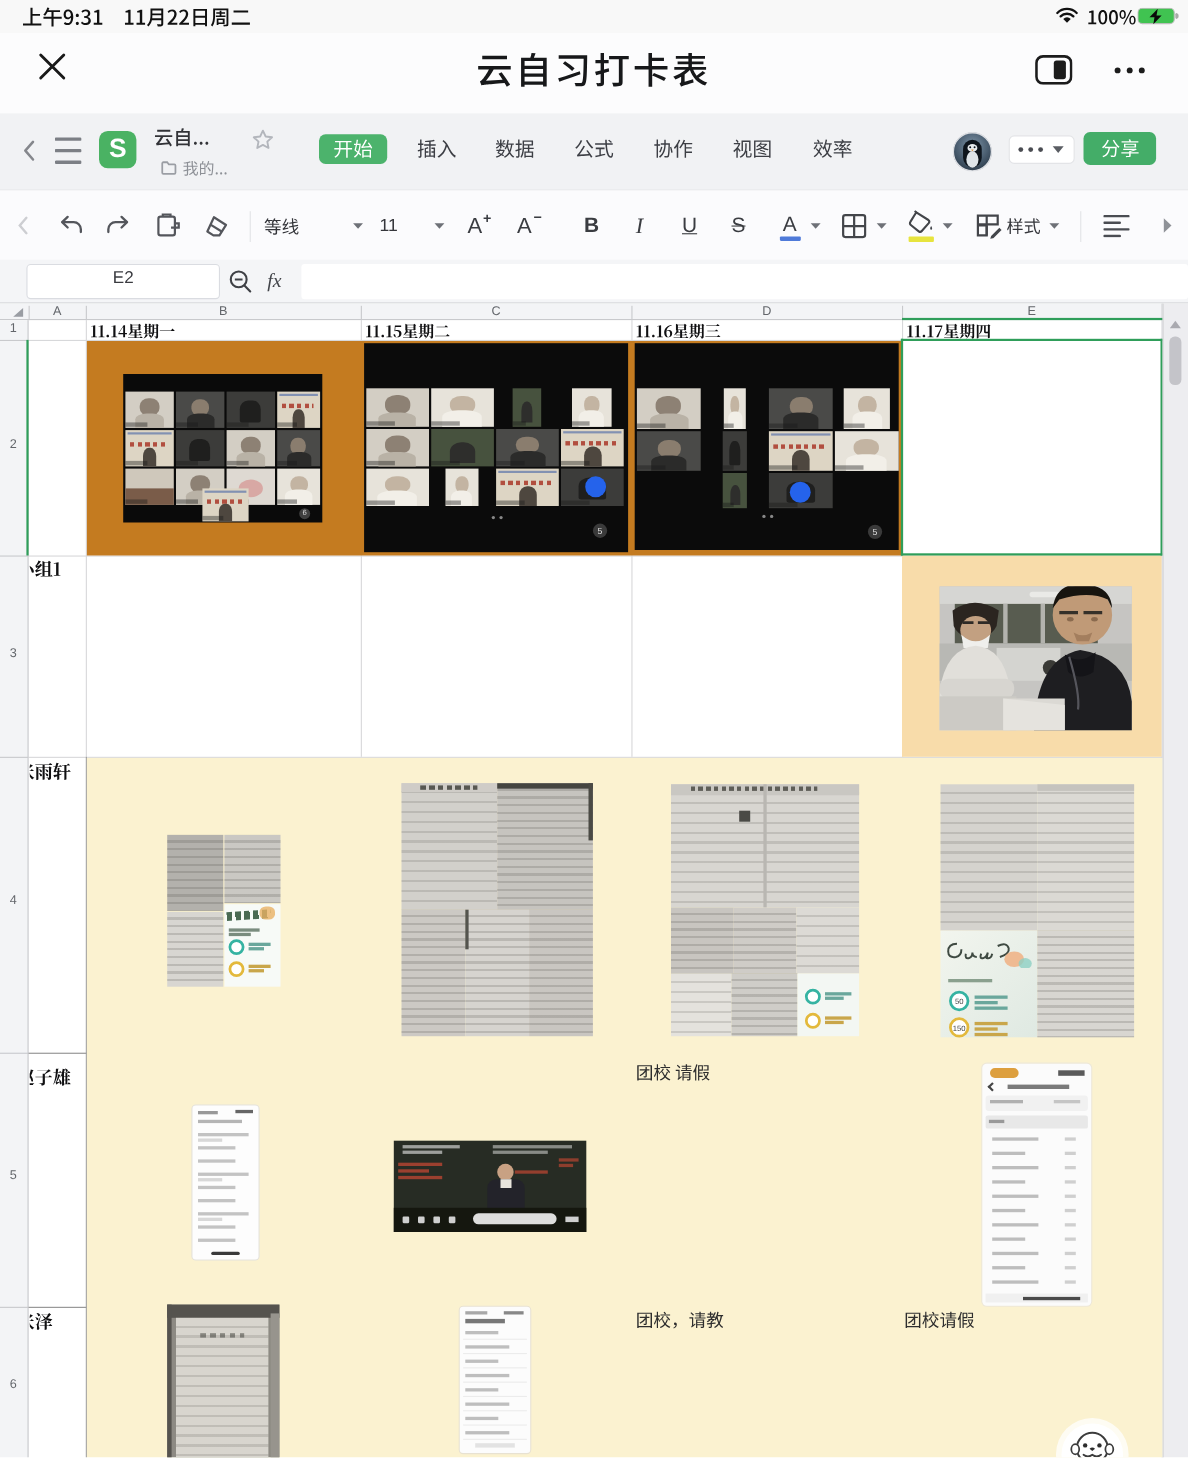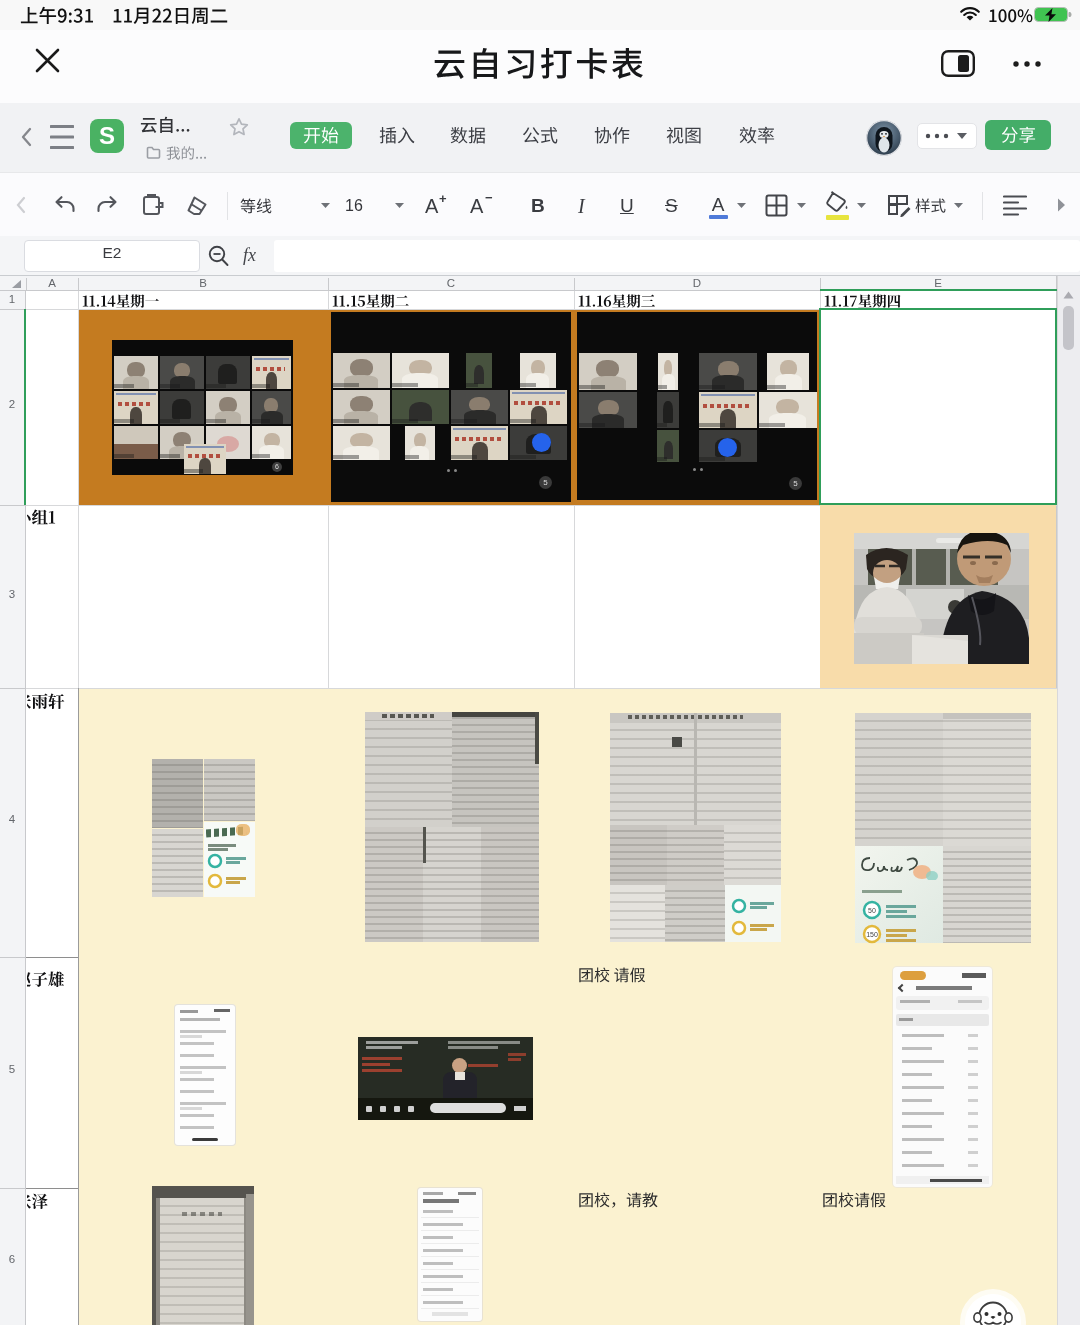--- a/index.html
+++ b/index.html
@@ -137,21 +137,21 @@
 <path d="M8.5 3.5 l11 7 -6 9.5 h-5.5 l-5.5 -3.5 Z" fill="none" stroke="#54565c" stroke-width="2" stroke-linejoin="round"></path>
 <path d="M5 10 l10.5 6.5" stroke="#54565c" stroke-width="2"></path>
   </svg>
 <div style="position:absolute;left:227px;top:192px;width:1px;height:28px;background:#e2e3e6"></div>
 <svg style="position:absolute;left:240px;top:196px;overflow:visible" width="32" height="21" viewBox="0 -16 32 21">
     <path d="M9.2 -13.5C8.8 -12.2 7.9 -10.9 6.9 -10.0L7.4 -9.8V-8.7H2.4V-7.7H7.4V-6.2H0.8V-5.2H10.6V-3.8H1.3V-2.7H10.6V-0.2C10.6 0.1 10.6 0.1 10.3 0.1C10.0 0.2 9.0 0.2 8.0 0.1C8.1 0.4 8.3 0.9 8.4 1.3C9.7 1.3 10.6 1.2 11.2 1.1C11.7 0.9 11.9 0.6 11.9 -0.1V-2.7H14.9V-3.8H11.9V-5.2H15.3V-6.2H8.6V-7.7H13.8V-8.7H8.6V-9.8H8.3C8.7 -10.2 9.0 -10.6 9.3 -11.1H10.4C10.9 -10.4 11.4 -9.7 11.6 -9.2L12.6 -9.6C12.4 -10.0 12.1 -10.6 11.7 -11.1H15.1V-12.1H9.9C10.1 -12.5 10.3 -12.8 10.4 -13.2ZM3.6 -2.0C4.6 -1.3 5.8 -0.3 6.3 0.4L7.2 -0.3C6.7 -1.1 5.5 -2.0 4.4 -2.7ZM3.0 -13.5C2.4 -12.1 1.5 -10.7 0.5 -9.8C0.8 -9.6 1.3 -9.3 1.5 -9.1C2.1 -9.6 2.6 -10.3 3.1 -11.1H3.7C4.0 -10.4 4.3 -9.7 4.4 -9.2L5.5 -9.6C5.4 -10.0 5.1 -10.6 4.9 -11.1H7.8V-12.1H3.6C3.8 -12.5 4.0 -12.8 4.1 -13.2Z M16.9 -0.9 17.1 0.3C18.6 -0.2 20.5 -0.7 22.4 -1.3L22.2 -2.3C20.2 -1.7 18.2 -1.2 16.9 -0.9ZM27.3 -12.5C28.1 -12.1 29.1 -11.5 29.6 -11.0L30.3 -11.8C29.8 -12.2 28.8 -12.8 28.0 -13.2ZM17.2 -6.8C17.4 -6.9 17.8 -7.0 19.7 -7.2C19.0 -6.2 18.4 -5.4 18.1 -5.1C17.6 -4.5 17.2 -4.1 16.9 -4.0C17.0 -3.7 17.2 -3.2 17.2 -2.9C17.6 -3.1 18.1 -3.3 22.1 -4.1C22.1 -4.3 22.1 -4.8 22.1 -5.1L19.0 -4.5C20.2 -6.0 21.4 -7.7 22.4 -9.5L21.4 -10.1C21.1 -9.5 20.8 -8.9 20.4 -8.3L18.4 -8.1C19.3 -9.5 20.3 -11.2 20.9 -12.9L19.8 -13.4C19.2 -11.5 18.0 -9.4 17.7 -8.9C17.3 -8.4 17.0 -8.0 16.8 -7.9C16.9 -7.6 17.1 -7.0 17.2 -6.8ZM30.2 -5.6C29.6 -4.6 28.7 -3.6 27.6 -2.8C27.4 -3.7 27.2 -4.7 27.0 -5.9L31.1 -6.6L30.9 -7.7L26.9 -6.9C26.8 -7.6 26.7 -8.3 26.7 -9.1L30.6 -9.7L30.4 -10.7L26.6 -10.1C26.5 -11.2 26.5 -12.3 26.5 -13.5H25.3C25.4 -12.3 25.4 -11.1 25.5 -10.0L22.9 -9.6L23.1 -8.5L25.5 -8.9C25.6 -8.1 25.6 -7.4 25.7 -6.7L22.6 -6.2L22.8 -5.1L25.9 -5.6C26.1 -4.3 26.3 -3.1 26.7 -2.1C25.3 -1.2 23.7 -0.5 22.1 0.0C22.4 0.3 22.7 0.7 22.8 1.0C24.4 0.5 25.8 -0.2 27.1 -1.1C27.7 0.4 28.6 1.2 29.7 1.2C30.8 1.2 31.2 0.7 31.4 -1.1C31.1 -1.2 30.8 -1.5 30.5 -1.7C30.4 -0.3 30.3 0.1 29.8 0.1C29.1 0.1 28.5 -0.6 28.0 -1.8C29.3 -2.7 30.4 -3.9 31.2 -5.1Z" fill="#35363b"></path>
   </svg>
 <svg class="abs" style="left:320px;top:202px" width="11" height="7" viewBox="0 0 11 7">
     <path d="M1 1 L5.5 6 L10 1 Z" fill="#6e7177"></path>
   </svg>
-<div style="position:absolute;left:345px;top:197px;width:30px;height:20px;font:16px &quot;Liberation Sans&quot;,sans-serif;color:#35363b">16</div>
+<div style="position:absolute;left:345px;top:197px;width:30px;height:20px;font:16px &quot;Liberation Sans&quot;,sans-serif;color:#35363b">11</div>
 <svg class="abs" style="left:394px;top:202px" width="11" height="7" viewBox="0 0 11 7">
     <path d="M1 1 L5.5 6 L10 1 Z" fill="#6e7177"></path>
   </svg>
 <div style="position:absolute;left:425px;top:195px;width:26px;height:22px;font:20px &quot;Liberation Sans&quot;,sans-serif;color:#3a3c41">A</div>
 <div style="position:absolute;left:439px;top:191px;width:12px;height:12px;font:bold 13px &quot;Liberation Sans&quot;,sans-serif;color:#3a3c41">+</div>
 <div style="position:absolute;left:470px;top:195px;width:26px;height:22px;font:20px &quot;Liberation Sans&quot;,sans-serif;color:#3a3c41">A</div>
 <div style="position:absolute;left:485px;top:190px;width:12px;height:12px;font:bold 13px &quot;Liberation Sans&quot;,sans-serif;color:#3a3c41">−</div>
 <div style="position:absolute;left:531px;top:195px;width:20px;height:22px;font:bold 19px &quot;Liberation Sans&quot;,sans-serif;color:#3a3c41">B</div>
 <div style="position:absolute;left:578px;top:195px;width:14px;height:22px;font:italic 20px &quot;Liberation Serif&quot;,serif;color:#3a3c41">I</div>
 <div style="position:absolute;left:620px;top:195px;width:18px;height:22px;font:19px &quot;Liberation Sans&quot;,sans-serif;color:#3a3c41;text-decoration:underline">U</div>

